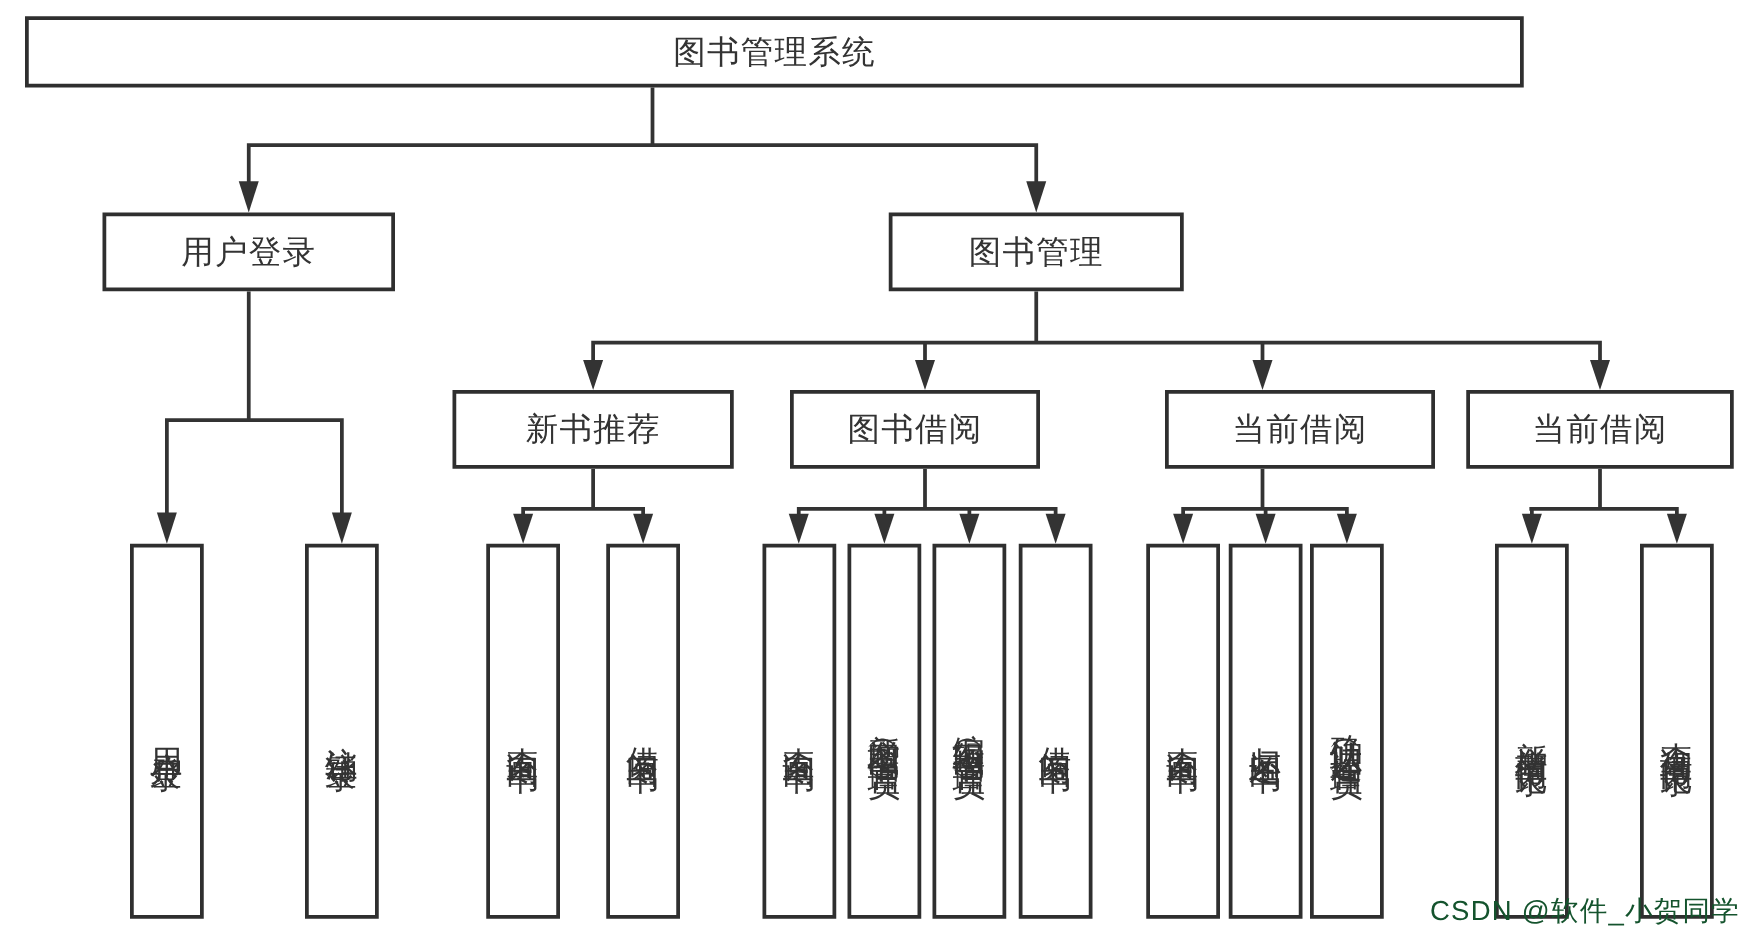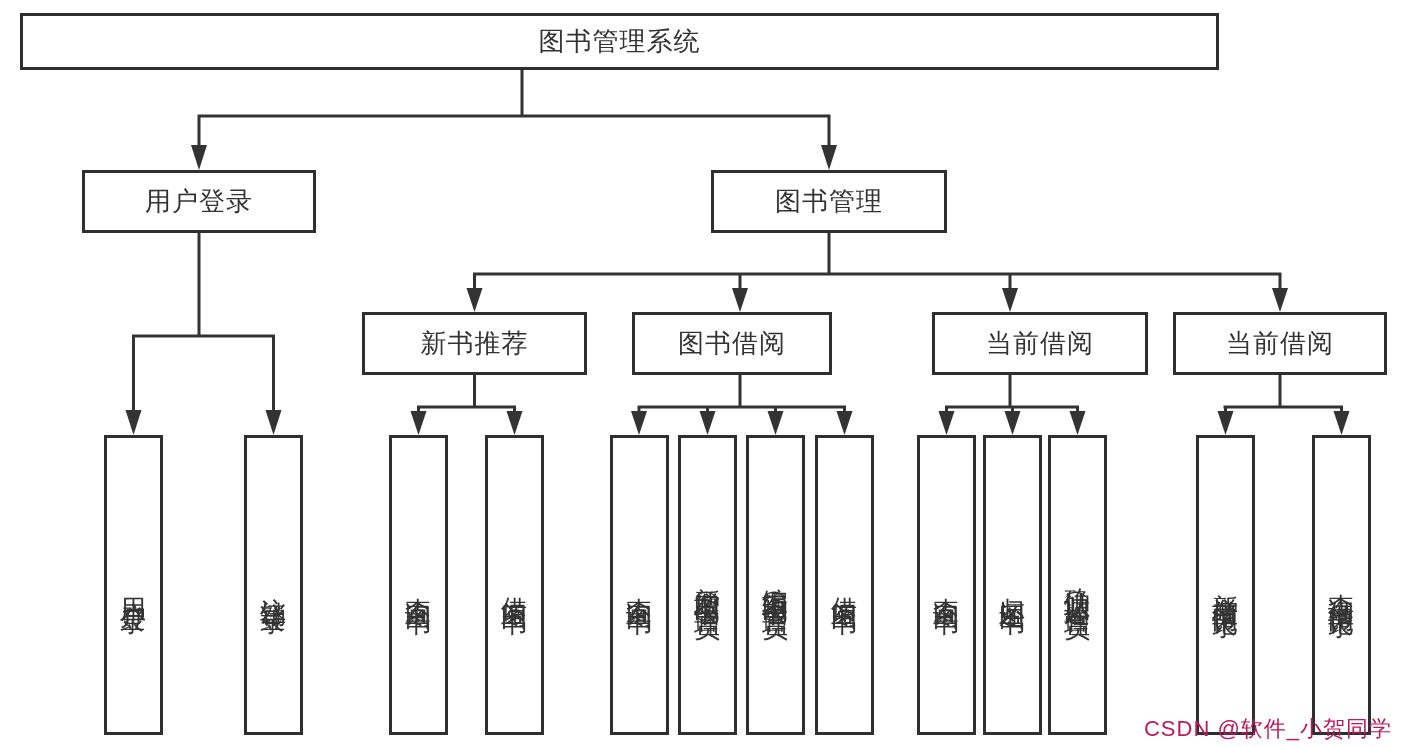--- a/index.html
+++ b/index.html
@@ -47,21 +47,21 @@
     text-orientation: mixed;
     letter-spacing: 4px;
     line-height: 1.0;
     font-size: 26px;
   }
   .watermark {
     position: absolute;
     right: 13px;
     top: 714px;
     font-size: 22px;
-    color: #be185d;
+    color: #14532d;
     letter-spacing: 1px;
     z-index: 5;
   }
 </style>
 </head>
 <body>
 
 <div class="stage">
 
   <svg class="connectors" width="1405" height="747" viewBox="0 0 1405 747">

